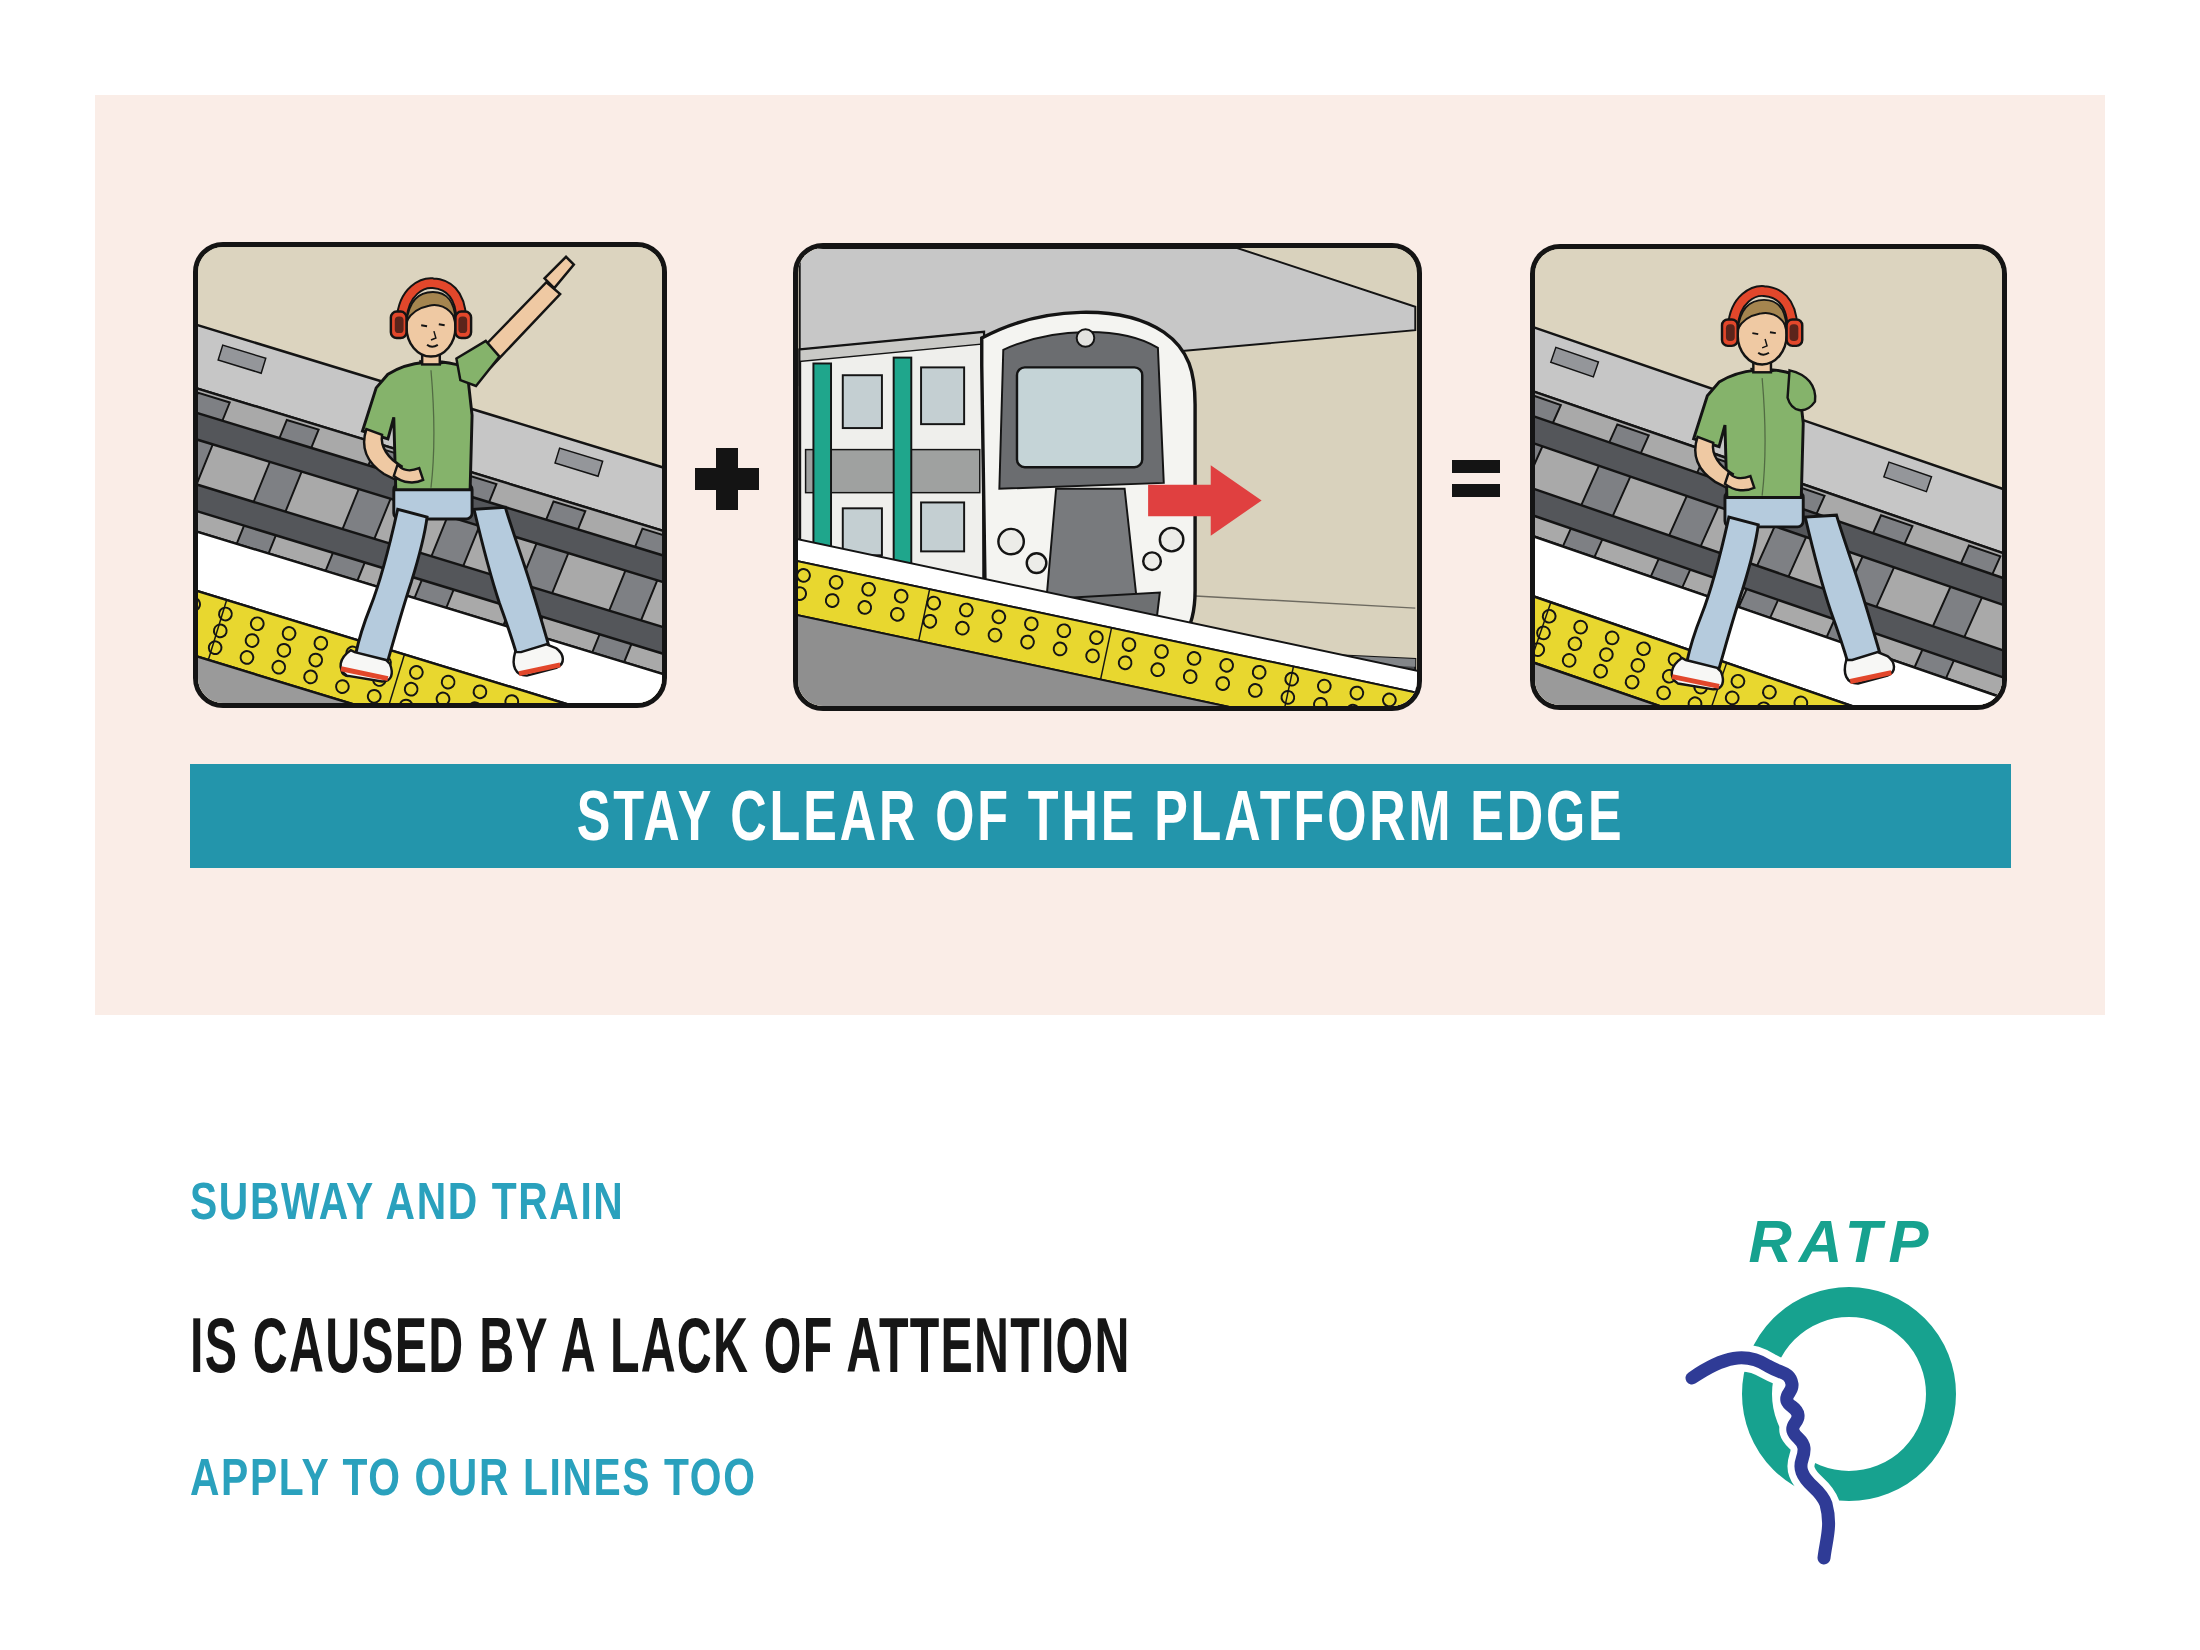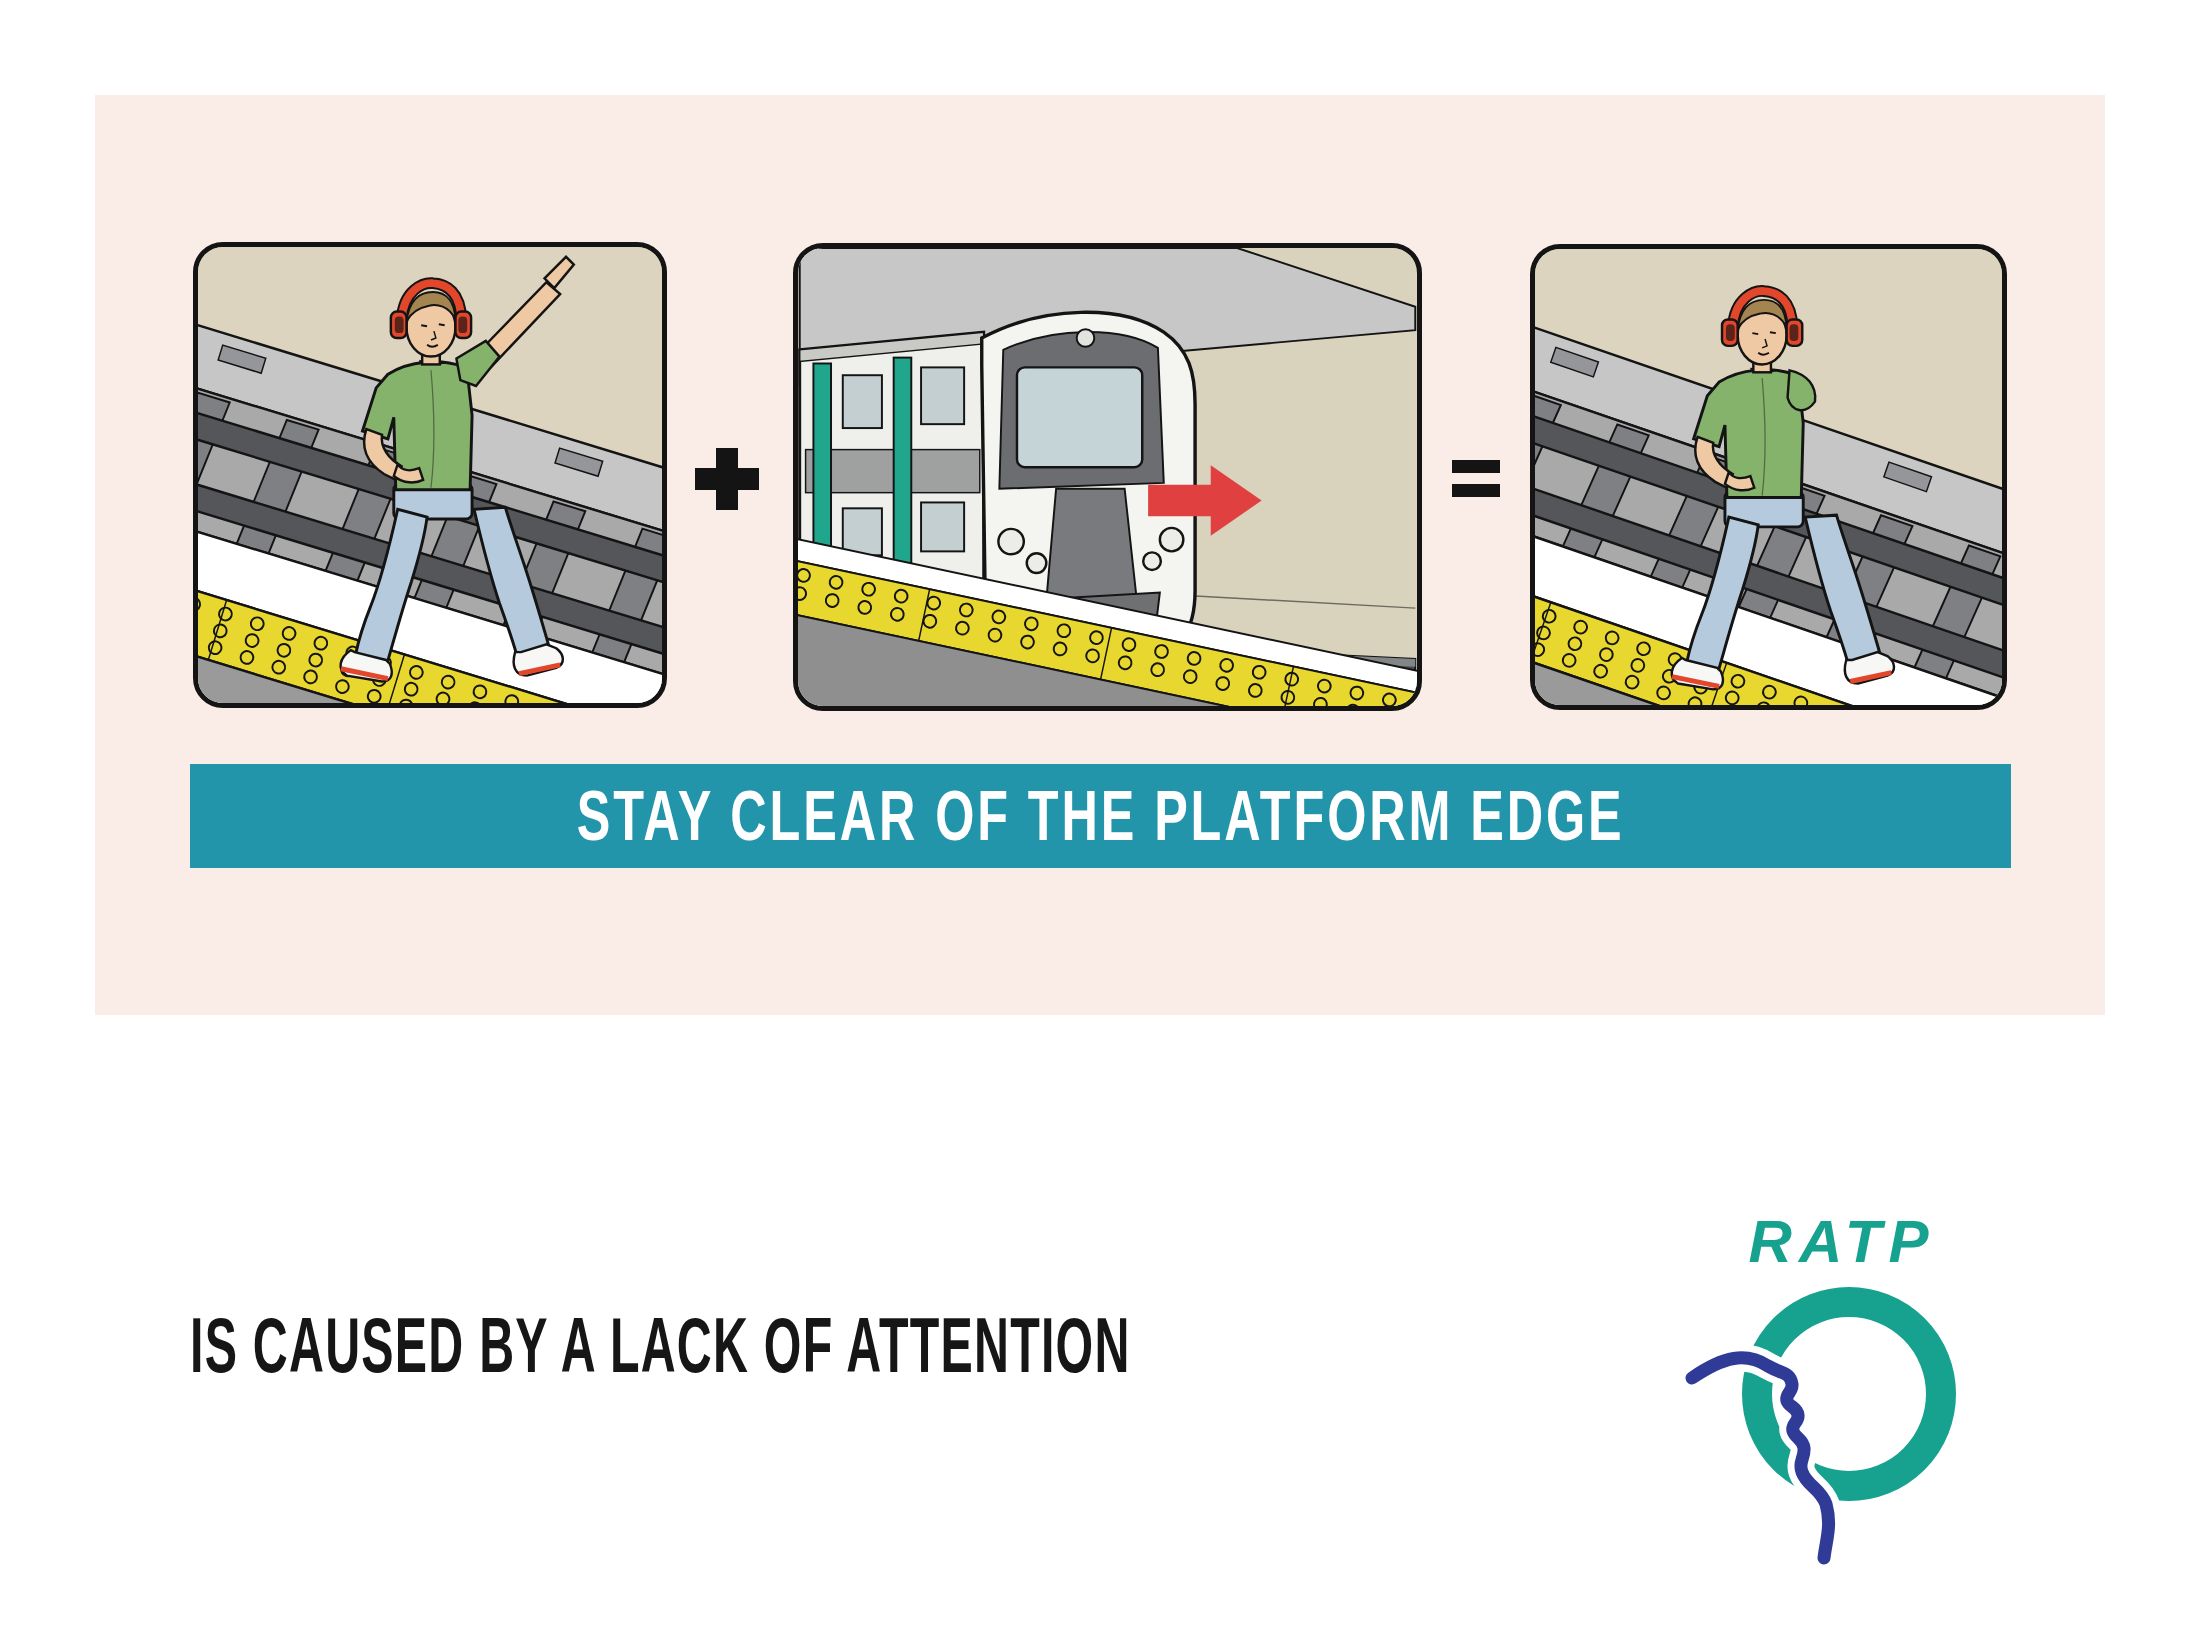--- a/index.html
+++ b/index.html
@@ -237,22 +237,26 @@
             <use href="#fig-head"></use>
         </g>
       </svg>
     </div>
 
     <div class="banner" style="left:95px;top:669px;">
       <span>STAY CLEAR OF THE PLATFORM EDGE</span>
     </div>
   </div>
 
+  <div class="msg teal-line l1">
+    <span>SUBWAY AND TRAIN</span></div>
   <div class="msg black-line l3">
     <span>IS CAUSED BY A LACK OF ATTENTION</span></div>
+  <div class="msg teal-line l5">
+    <span>APPLY TO OUR LINES TOO</span></div>
 
   <div class="brand">
     <svg viewBox="0 0 290 370">
       <text class="wordmark" x="158" y="66" text-anchor="middle" fill="#17A28F">RATP</text>
       <circle cx="165" cy="198" r="92" fill="none" stroke="#17A28F" stroke-width="30"></circle>
       <path d="M 8,182 C 40,160 62,156 84,170 C 98,178 106,176 108,188 C 109,196 101,198 103,205 C 105,211 113,211 114,219 C 115,226 107,228 109,235 C 111,242 119,243 120,252 C 121,262 114,266 118,276 C 123,290 136,292 142,308 C 148,330 142,344 140,362" fill="none" stroke="#FFFFFF" stroke-width="27" stroke-linecap="round"></path>
       <path d="M 8,182 C 40,160 62,156 84,170 C 98,178 106,176 108,188 C 109,196 101,198 103,205 C 105,211 113,211 114,219 C 115,226 107,228 109,235 C 111,242 119,243 120,252 C 121,262 114,266 118,276 C 123,290 136,292 142,308 C 148,330 142,344 140,362" fill="none" stroke="#2F3B96" stroke-width="13" stroke-linecap="round"></path>
     </svg>
   </div>
 

